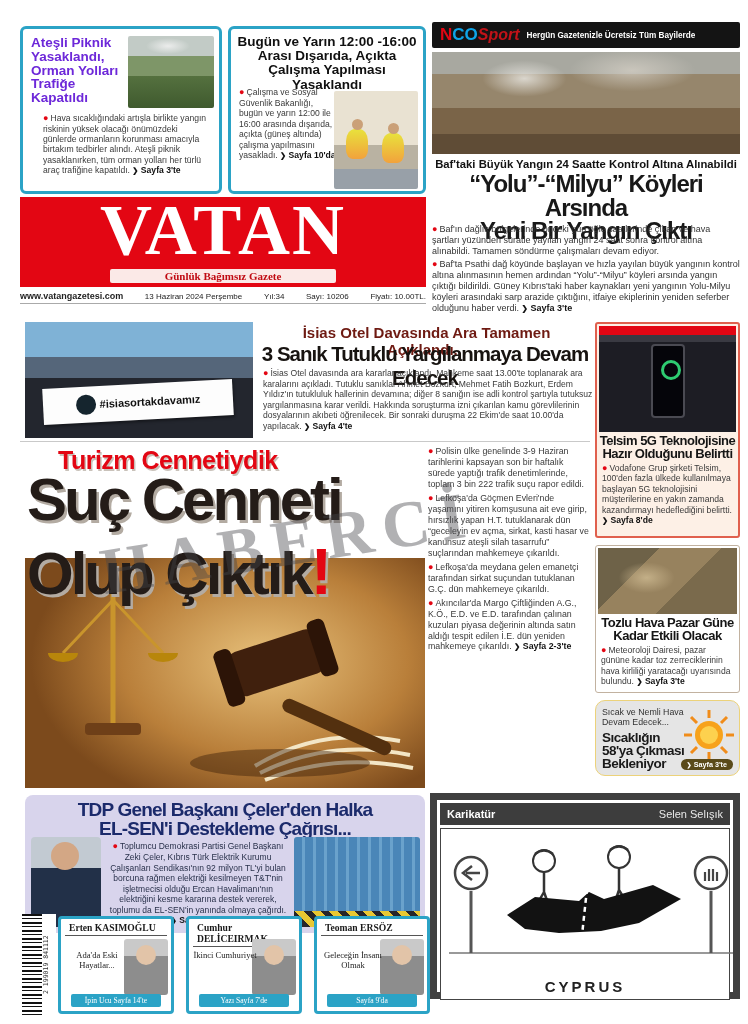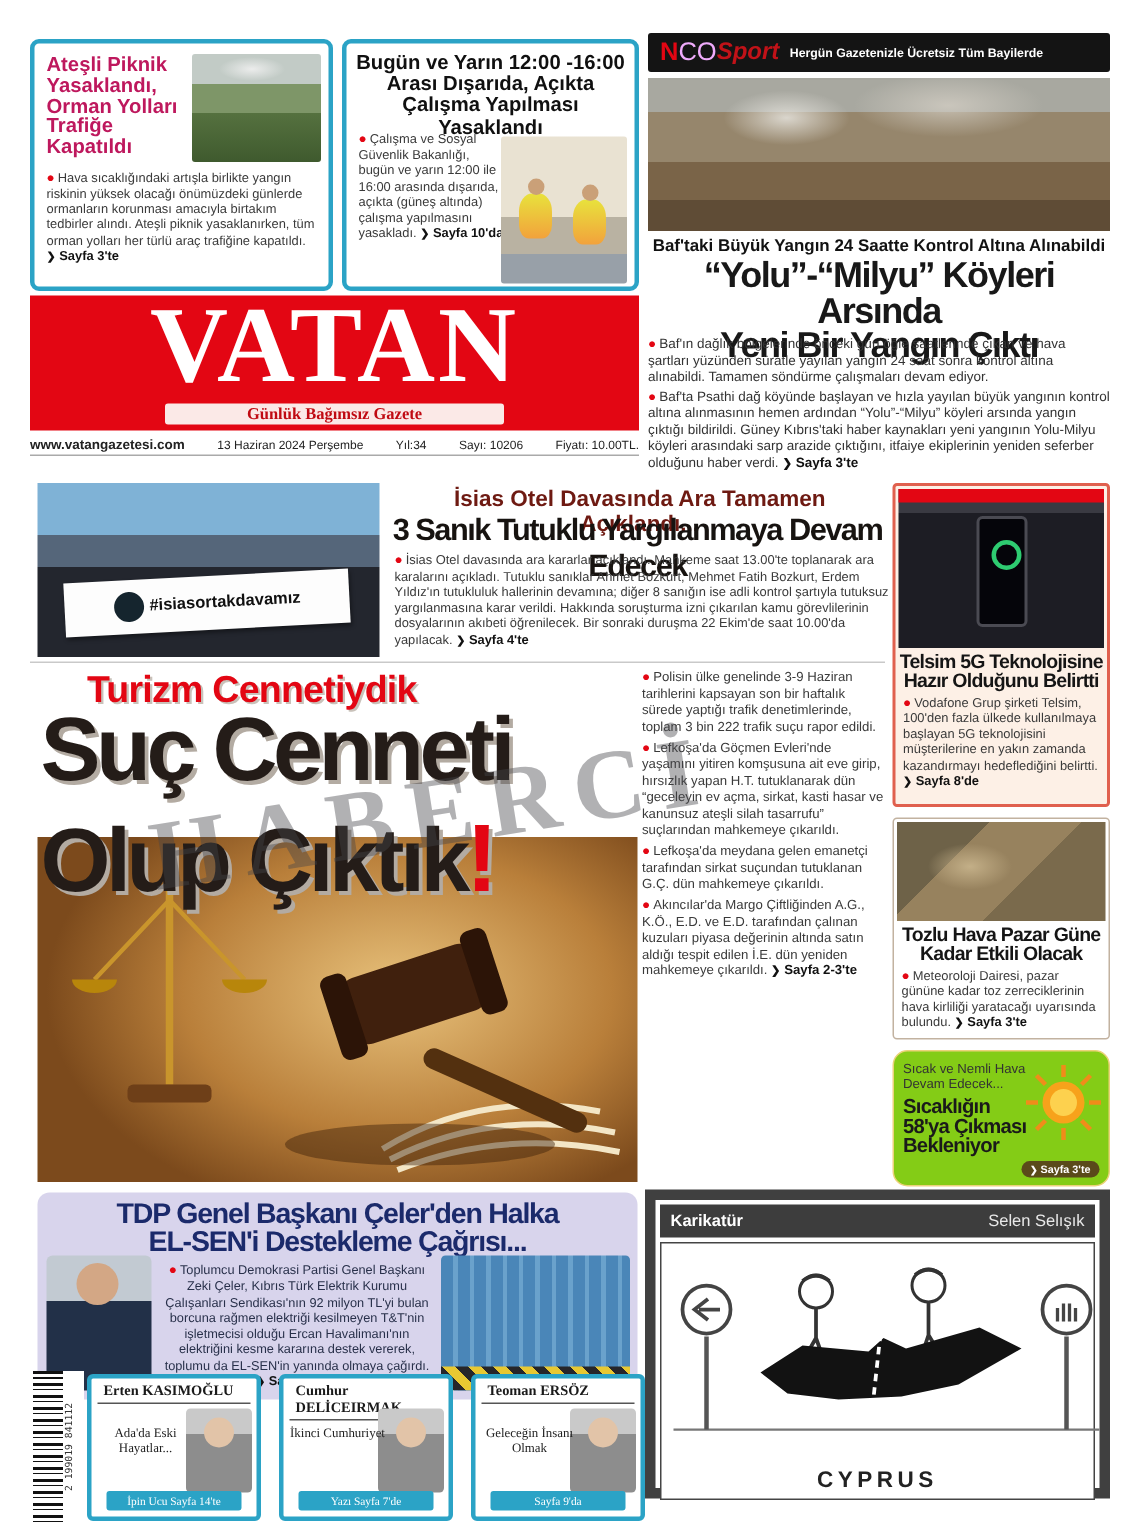--- a/index.html
+++ b/index.html
@@ -8,39 +8,39 @@
   .page { position:relative; width:748px; height:1024px; background:#fff; margin:0 auto; overflow:hidden; }
 
   .abs { position:absolute; }
   .dot { color:#e30613; font-size:9px; margin-right:2px; }
   .ref { font-weight:700; color:#111; white-space:nowrap; }
   .arrow { font-weight:700; font-size:0.85em; }
 
   
   .topbox { border:3px solid #2ba3c6; border-radius:6px; background:#fff; }
   #box-ates { left:20px; top:26px; width:202px; height:168px; }
-  #box-ates .t { position:absolute; left:8px; top:7px; width:102px; font-size:13.5px; line-height:1.02; font-weight:800; color:#be185d; }
+  #box-ates .t { position:absolute; left:8px; top:7px; width:102px; font-size:13.5px; line-height:1.02; font-weight:800; color:#6d28d9; }
   #box-ates .photo { position:absolute; right:5px; top:7px; width:86px; height:72px;
      background:linear-gradient(180deg,#c2cbc6 0 28%,#7e9668 28% 55%,#55713f 55%,#3f5a2e); border-radius:2px; }
   #box-ates .photo::after{ content:""; position:absolute; left:18px; top:2px; width:44px; height:16px; border-radius:50%;
      background:radial-gradient(closest-side, rgba(240,240,240,.9), rgba(240,240,240,0)); }
-  #box-ates .b { position:absolute; left:8px; top:84px; right:7px; font-size:8.6px; line-height:1.2; color:#3a3a3a; }
+  #box-ates .b { position:absolute; left:20px; top:84px; right:7px; font-size:8.6px; line-height:1.2; color:#3a3a3a; }
 
   #box-calisma { left:228px; top:26px; width:198px; height:168px; }
   #box-calisma .t { position:absolute; left:4px; right:4px; top:6px; text-align:center; font-size:13.5px; line-height:1.05; font-weight:800; color:#101010; }
   #box-calisma .b { position:absolute; left:8px; top:58px; width:100px; font-size:8.6px; line-height:1.22; color:#3a3a3a; }
   #box-calisma .photo { position:absolute; right:5px; top:62px; width:84px; height:98px;
      background:linear-gradient(180deg,#e9e2d2 0 55%,#b9b2a2 55% 80%,#98a0a8 80%); border-radius:2px; }
   .vest { position:absolute; width:22px; height:30px; background:linear-gradient(180deg,#e8e23c,#f2a23c); border-radius:40% 40% 30% 30%; }
   .vest::before { content:""; position:absolute; top:-10px; left:6px; width:11px; height:11px; border-radius:50%; background:#caa078; }
 
   
   #sport-banner { left:432px; top:22px; width:308px; height:26px; background:#141414; display:flex; align-items:center; padding:0 8px; border-radius:2px; }
   #sport-banner .n { color:#e30613; font-weight:900; font-size:17px; }
-  #sport-banner .co { color:#f0abfc; font-weight:400; font-size:17px; }
+  #sport-banner .co { color:#0ea5e9; font-weight:700; font-size:17px; }
   #sport-banner .sp { color:#c11218; font-weight:900; font-style:italic; font-size:16px; margin-right:7px; }
   #sport-banner .tag { color:#fff; font-size:8.2px; font-weight:700; }
 
   #fire-photo { left:432px; top:52px; width:308px; height:102px;
      background:linear-gradient(180deg,#a8a8a0 0 22%,#96866c 22% 55%,#7a6448 55% 80%,#5f4c36 80%); }
   #fire-photo::after { content:""; position:absolute; inset:0;
      background:radial-gradient(60px 26px at 30% 26%, rgba(230,228,222,.85), rgba(230,228,222,0) 70%),
                 radial-gradient(90px 30px at 65% 18%, rgba(210,205,195,.8), rgba(210,205,195,0) 70%); }
   #fire-kicker { left:432px; top:158px; width:308px; text-align:center; font-size:11.3px; font-weight:800; color:#121212; }
   #fire-headline { left:432px; top:172px; width:308px; text-align:center; font-size:24px; line-height:0.98; color:#181818; font-weight:800; letter-spacing:-1px; }
@@ -78,21 +78,21 @@
   #telsim-box .head { text-align:center; font-size:13px; font-weight:800; letter-spacing:-0.5px; line-height:1.02; color:#151515; margin-top:2px; }
   #telsim-box .body { padding:2px 5px 0 5px; font-size:8.6px; line-height:1.22; color:#3a3a3a; }
 
   #dust-box { left:595px; top:545px; width:145px; height:148px; background:#fff; border:1px solid #c2b2a0; border-radius:3px; }
   #dust-box .photo { margin:2px; height:66px; background:
       radial-gradient(40px 22px at 35% 45%, rgba(200,180,140,.9), rgba(200,180,140,0) 70%),
       linear-gradient(135deg,#6e6248 0 30%,#97825e 30% 60%,#7a6a4c 60%); }
   #dust-box .head { text-align:center; font-size:13px; font-weight:800; letter-spacing:-0.5px; line-height:1.02; color:#151515; margin-top:1px; }
   #dust-box .body { padding:2px 5px 0 5px; font-size:8.6px; line-height:1.22; color:#3a3a3a; }
 
-  #weather-box { left:595px; top:700px; width:145px; height:91px; background:#84cc16; border:1px solid #ecd27a; border-radius:10px; }
+  #weather-box { left:595px; top:700px; width:145px; height:76px; background:#e5e5e5; border:1px solid #ecd27a; border-radius:10px; }
   #weather-box .kicker { position:absolute; left:6px; top:6px; width:84px; font-size:8.8px; color:#333; line-height:1.15; }
   #weather-box .head { position:absolute; left:6px; top:30px; width:88px; font-size:13.5px; font-weight:800; letter-spacing:-0.5px; line-height:0.98; color:#1a1a1a; }
   #weather-box .sun { position:absolute; right:4px; top:8px; }
   #weather-box .badge { position:absolute; right:6px; bottom:5px; background:#5a4a1a; color:#fff; font-size:7.2px; font-weight:700; padding:1px 6px; border-radius:7px; }
 
   
   #main-kicker { left:58px; top:446px; font-size:25px; font-weight:800; color:#e30613; letter-spacing:-0.5px; text-shadow:1.5px 1.5px 0 #c9c2ba; }
   .bighead { font-weight:800; font-size:60px; letter-spacing:-3px; color:#241c18; text-shadow:2.5px 2.5px 0 #b3aba2; line-height:1; }
   #main-h1 { left:27px; top:470px; width:566px; }
   #main-h2 { left:27px; top:540px; width:566px; z-index:3; }

